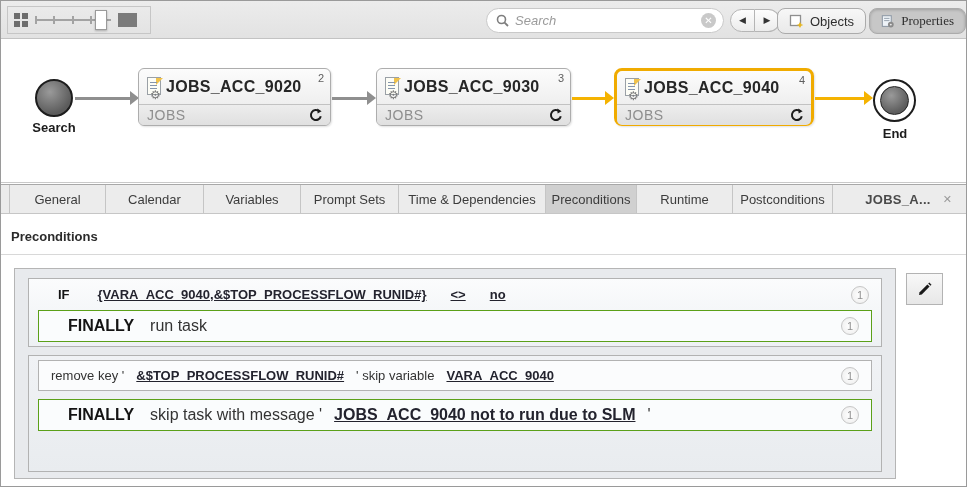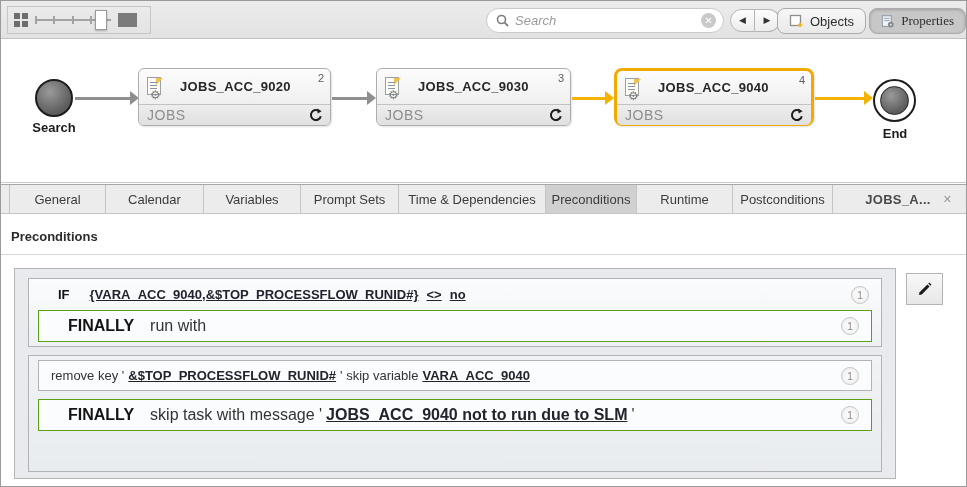--- a/index.html
+++ b/index.html
@@ -51,21 +51,21 @@
   .endouter { position:absolute; left:872px; top:39px; width:43px; height:43px; border-radius:50%;
     background:#fff; border:2px solid #1d1d1d; }
   .endinner { position:absolute; left:5px; top:5px; width:29px; height:29px; border-radius:50%;
     background:radial-gradient(circle at 38% 32%, #9a9a9a, #5c5c5c 70%); border:1px solid #222; }
 
   .node { position:absolute; top:28px; height:58px; border:1px solid #adadad; border-radius:6px;
     background:linear-gradient(#fcfcfc,#e7e7e7); box-shadow:1px 1px 2px rgba(0,0,0,.12); }
   .node.selected { border:3px solid #f0ab00; border-radius:8px; }
   .node .head { position:relative; height:35px; display:flex; align-items:center; padding:0 8px; }
   .node.selected .head { height:33px; }
-  .node .title { font-size:13px; font-weight:bold; color:#262626; margin-left:16px; letter-spacing:.3px; }
+  .node .title { font-size:16px; font-weight:bold; color:#262626; margin-left:2px; letter-spacing:.3px; }
   .node .num { position:absolute; top:3px; right:6px; font-size:11px; color:#5e5e5e; }
   .node .foot { position:relative; height:21px; border-top:1px solid #c2c2c2; display:flex; align-items:center;
     padding:0 8px; background:linear-gradient(#ededed,#e0e0e0); border-radius:0 0 5px 5px; }
   .node .type { font-size:14px; color:#8e8e8e; letter-spacing:.5px; }
   .node .restart { position:absolute; right:7px; top:3px; }
 
   .jobicon { position:relative; width:17px; height:20px; flex:0 0 auto; }
   .jobicon .page { position:absolute; left:0; top:0; width:14px; height:18px; background:#fdfdf6;
     border:1px solid #9aa0a6; }
   .jobicon .fold { position:absolute; right:1px; top:1px; width:0; height:0;
@@ -98,21 +98,21 @@
   .condwrap { position:absolute; left:13px; top:53px; width:882px; height:211px;
     background:#e8eaed; border:1px solid #b5b5b5; }
   .group { position:absolute; left:13px; width:854px; border:1px solid #b2b2b2;
     background:linear-gradient(#fbfcfd,#eef1f4); }
   .group.ifgrp { top:9px; height:69px; }
   .group.elsegrp { top:86px; height:117px; background:linear-gradient(#f0f2f5,#e9eCef); }
 
   .crow { display:flex; align-items:center; font-size:13px; color:#2d2d2d; }
   .ifrow { height:31px; padding:0 12px; }
   .kw { font-weight:bold; color:#141414;padding-left:17px; }
-  .clink { font-weight:bold; color:#23232e; text-decoration:underline; margin:0 4px; cursor:pointer; }
+  .clink { font-weight:bold; color:#23232e; text-decoration:underline; margin:0 12px; cursor:pointer; }
   .plain { color:#333; }
   .badge { margin-left:auto; width:18px; height:18px; border-radius:50%; border:1px solid #c6c6c6;
     background:radial-gradient(#ffffff,#ececec); color:#8f8f8f; font-size:11px;
     display:flex; align-items:center; justify-content:center; flex:0 0 auto; }
   .finallybox { margin:0 9px; height:32px; border:1px solid #5ba019; background:#fafcfd;
     display:flex; align-items:center; padding:0 12px; }
   .finallybox .kw { margin-right:16px; }
   .elsehead { height:30px; display:flex; align-items:center; padding:0 12px; }
   .removerow { margin:4px 9px 8px 9px; height:31px; border:1px solid #b2b2b2; background:#fbfcfd;
     display:flex; align-items:center; padding:0 12px; font-size:13px; }
@@ -293,21 +293,21 @@
       <div class="group ifgrp">
         <div class="crow ifrow">
           <span class="kw">IF</span>
           <span class="clink">{VARA_ACC_9040,&amp;$TOP_PROCESSFLOW_RUNID#}</span>
           <span class="clink">&lt;&gt;</span>
           <span class="clink">no</span>
           <span class="badge">1</span>
         </div>
         <div class="finallybox">
           <span class="kw">FINALLY</span>
-          <span class="plain">run with</span>
+          <span class="plain">run task</span>
           <span class="badge">1</span>
         </div>
       </div>
 
       <div class="group elsegrp">
         <div class="removerow">
           <span class="plain">remove key '</span>
           <span class="clink">&amp;$TOP_PROCESSFLOW_RUNID#</span>
           <span class="plain">' skip variable</span>
           <span class="clink">VARA_ACC_9040</span>

